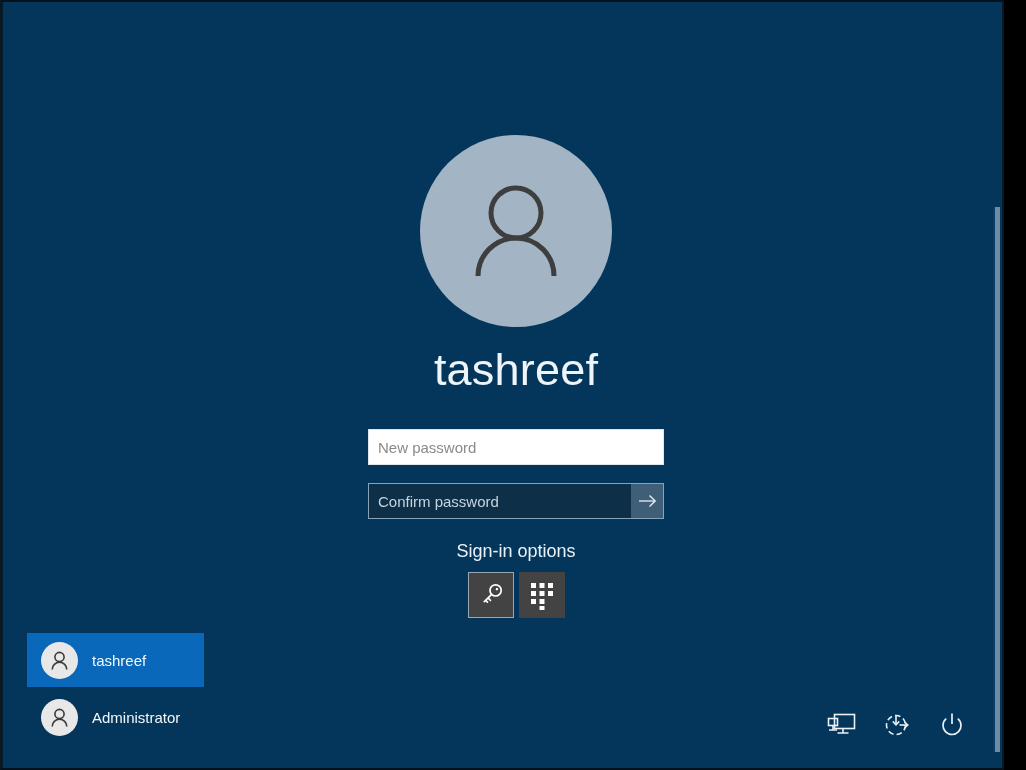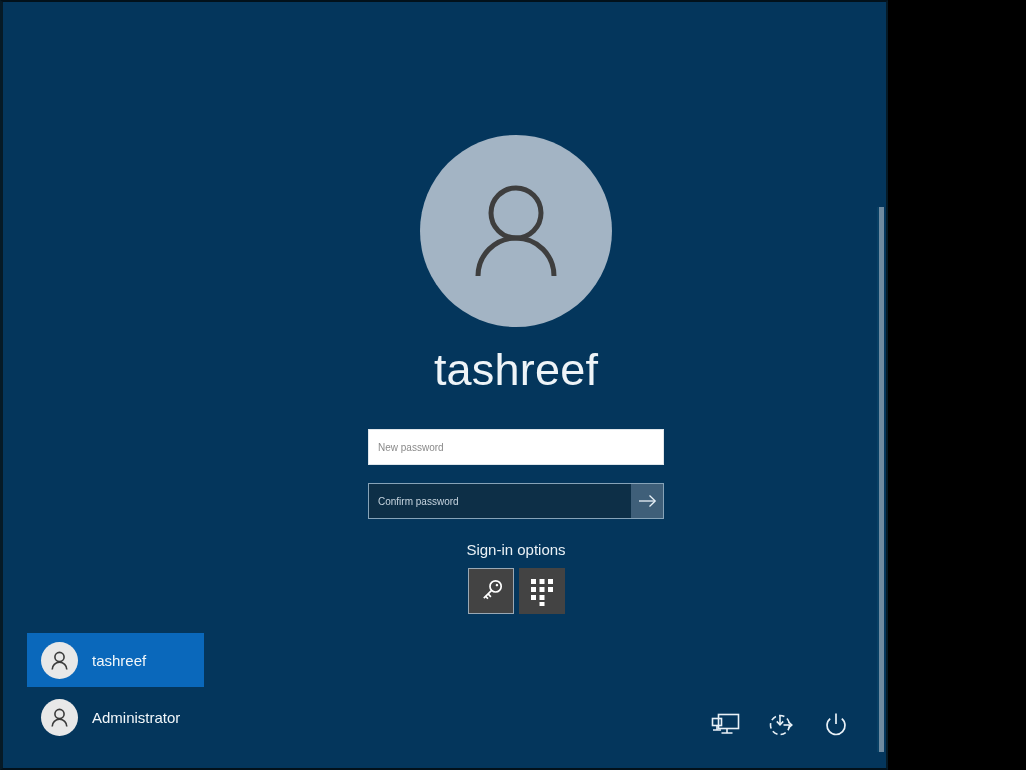--- a/index.html
+++ b/index.html
@@ -9,21 +9,21 @@
   }
   body {
     width: 1026px;
     height: 770px;
     overflow: hidden;
     font-family: "Liberation Sans", sans-serif;
   }
 
   #screen {
     position: relative;
-    width: 888px;
+    width: 1004px;
     height: 770px;
     background: #04365c;
     box-sizing: border-box;
     border-left: 3px solid #061a26;
     border-right: 2px solid #061a26;
     border-top: 2px solid #02111b;
     border-bottom: 2px solid #02111b;
     overflow: hidden;
   }
 
@@ -89,21 +89,21 @@
     height: 34px;
     display: flex;
     align-items: stretch;
   }
   .pw-row + .pw-row { margin-top: 18px; gap: 16px; }
 
   .pw-input {
     flex: 1 1 auto;
     box-sizing: border-box;
     font-family: "Liberation Sans", sans-serif;
-    font-size: 10px;
+    font-size: 15px;
     padding: 0 9px;
     outline: none;
     border: none;
   }
 
   .pw-field-active {
     border: 1px solid #dfe6eb;
     background: #ffffff;
   }
   .pw-field-active .pw-input {
@@ -129,21 +129,21 @@
     border: none;
     cursor: pointer;
     display: flex;
     align-items: center;
     justify-content: center;
     padding: 0;
   }
 
   #signin-options-label {
     margin-top: 22px;
-    font-size: 15px;
+    font-size: 18px;
     color: #eaf1f6;
     text-align: center;
   }
 
   #signin-options-row {
     margin-top: 10px;
     display: flex;
     gap: 5px;
     justify-content: center;
   }

